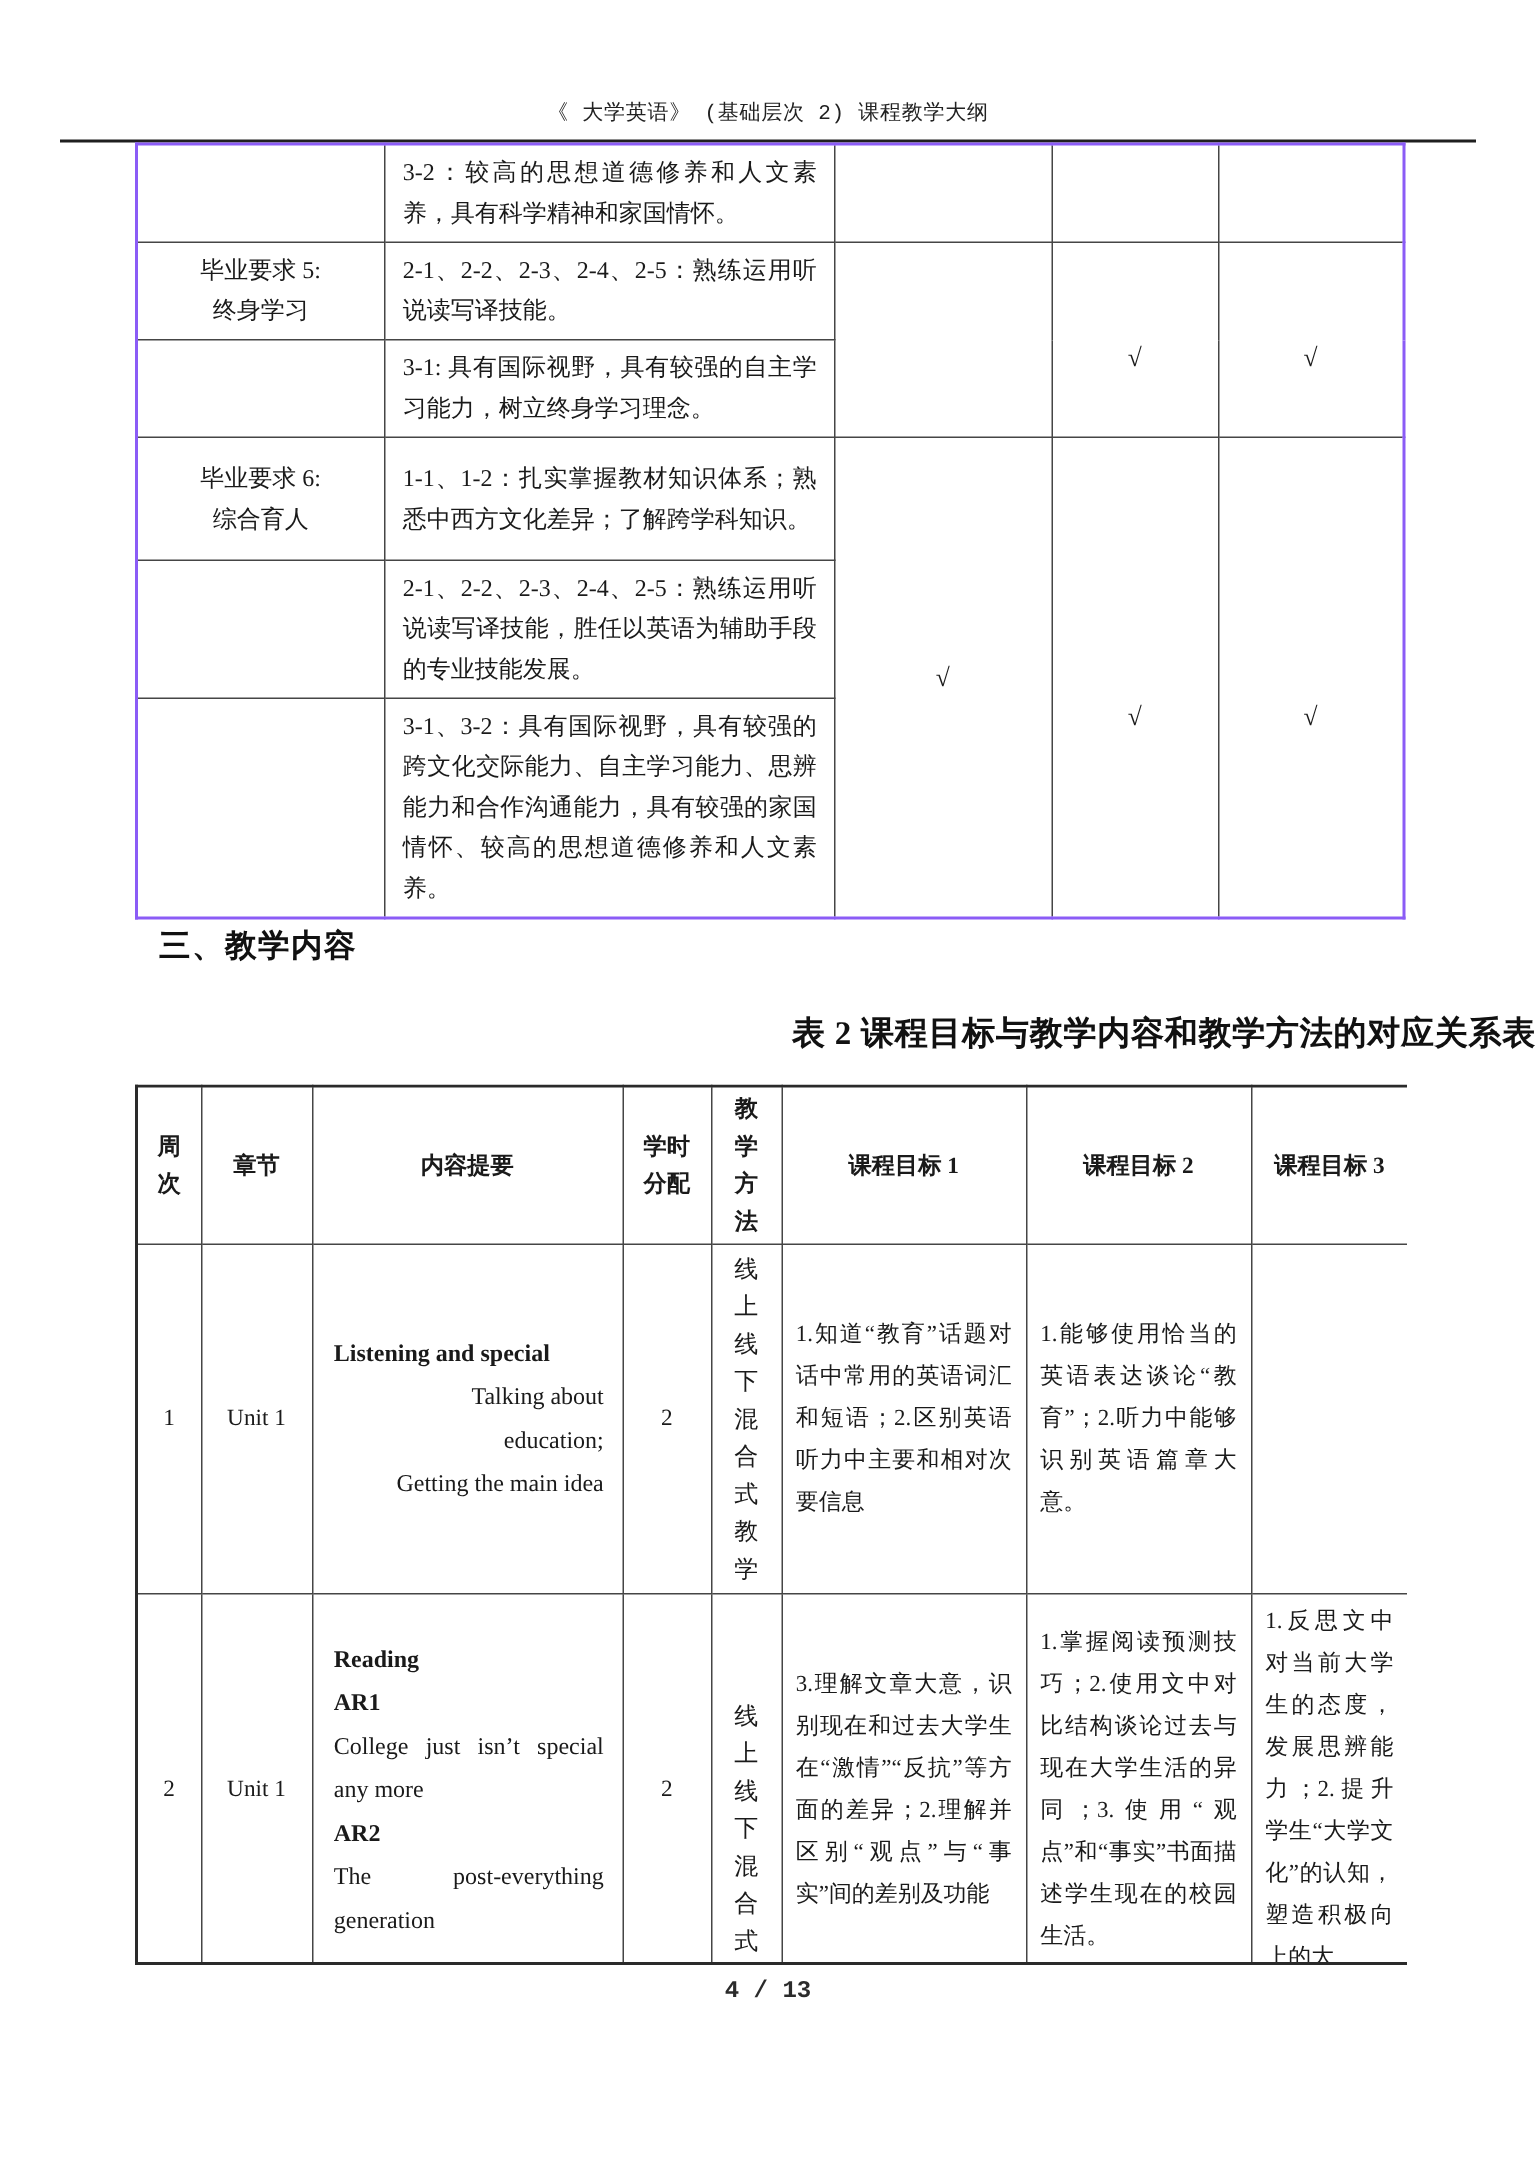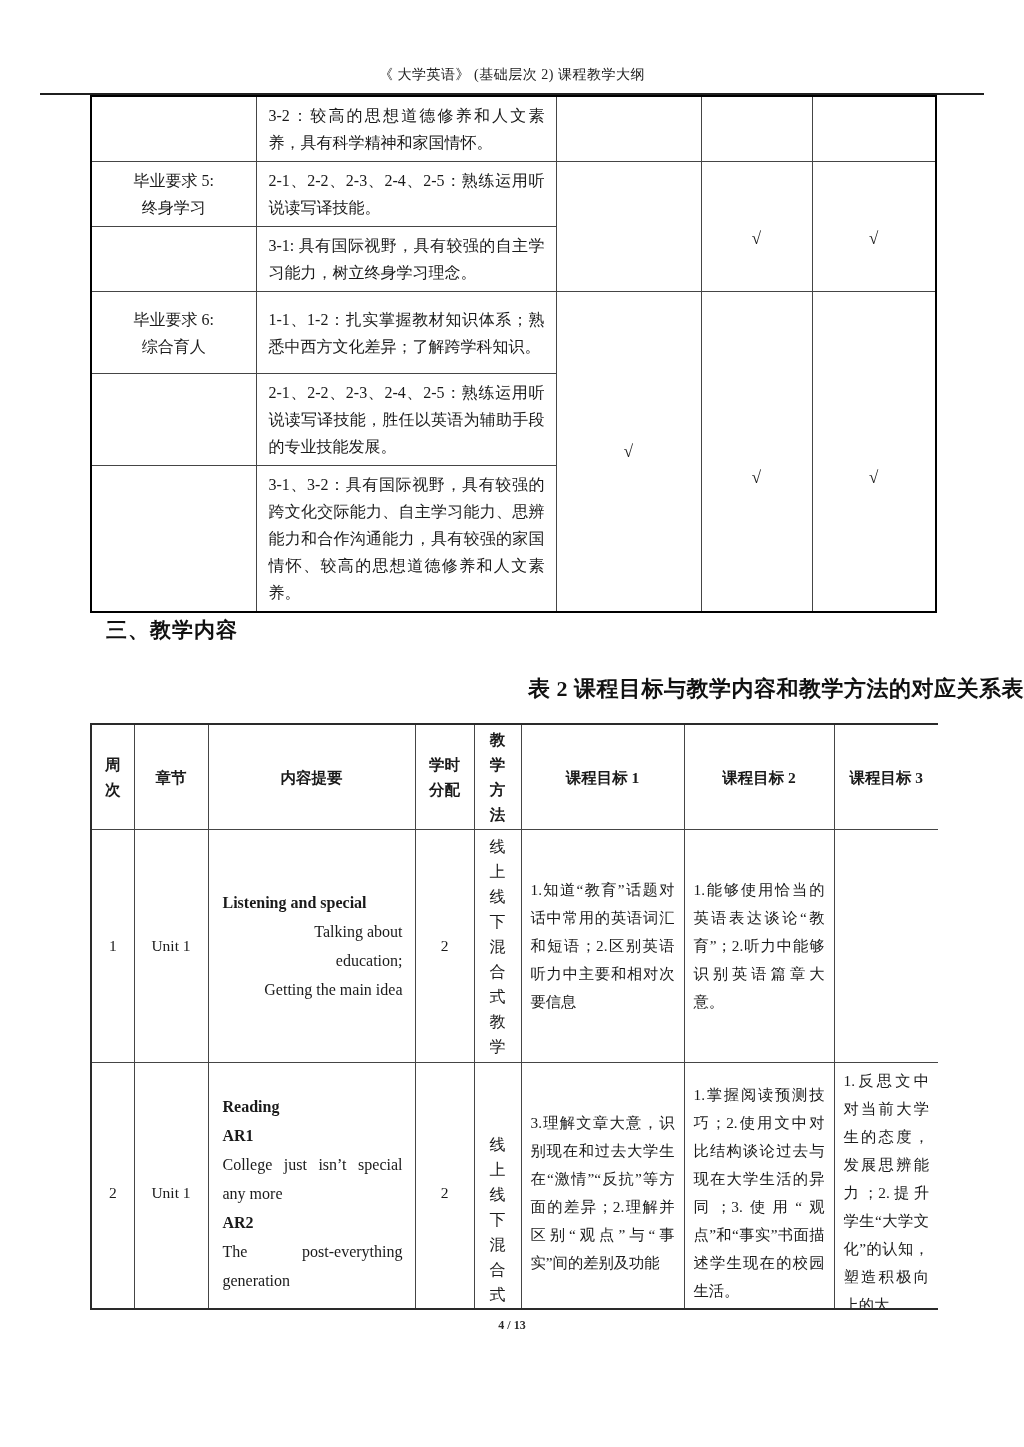--- a/index.html
+++ b/index.html
@@ -11,31 +11,32 @@
     position: relative;
     overflow: hidden;
   }
   .page { position: absolute; left: 0; top: 0; width: 1024px; height: 1447px; background: #fff; }
 
   
   .page-header {
     position: absolute; top: 66px; left: 0; width: 100%;
     text-align: center; font-size: 14px; color: #222;
     letter-spacing: 0.5px;
+    font-family: Liberation Mono, monospace;
   }
   .header-rule {
     position: absolute; top: 93px; left: 40px; width: 944px; height: 2px;
     background: #1f1f1f;
   }
 
   
   table.t1 {
     position: absolute; left: 90px; top: 95px;
     width: 845px; border-collapse: collapse; table-layout: fixed;
-    border: 2px solid #000000;
+    border: 2px solid #8b5cf6;
   }
   table.t1 td {
     border: 1.5px solid #454545;
     font-size: 16px; line-height: 27px;
     vertical-align: middle;
   }
   .t1 td.lab { text-align: center; white-space: pre-line; padding: 4px 6px; }
   .t1 td.txt { text-align: justify; padding: 5px 11px 5px 12px; }
   .t1 td.chk { text-align: center; font-size: 17px; }
   .t1 tr.rA td { height: 55px; }
@@ -85,22 +86,22 @@
   .t2 td.summary .jus { text-align: justify; }
   .t2 td.method { text-align: center; white-space: pre-line; line-height: 25px; font-size: 16px; padding: 2px 0; }
   .t2 td.method.pushdown { vertical-align: middle; padding-top: 55px; }
   .t2 td.obj { padding: 4px 9px; text-align: justify; font-size: 15.3px; line-height: 28px; }
   .pre { white-space: pre-line; }
 
   
   .footer {
     position: absolute; top: 1318px; left: 0; width: 100%;
     text-align: center;
-    font-family: Liberation Serif, serif;
-    font-size: 12px; font-weight: bold; color: #2b2b2b;
+    font-family: Liberation Mono, monospace;
+    font-size: 16px; font-weight: bold; color: #2b2b2b;
   }
 </style>
 </head>
 <body>
 
 <div class="page">
 
   <div class="page-header">《 大学英语》 (基础层次 2) 课程教学大纲</div>
   <div class="header-rule"></div>
 

